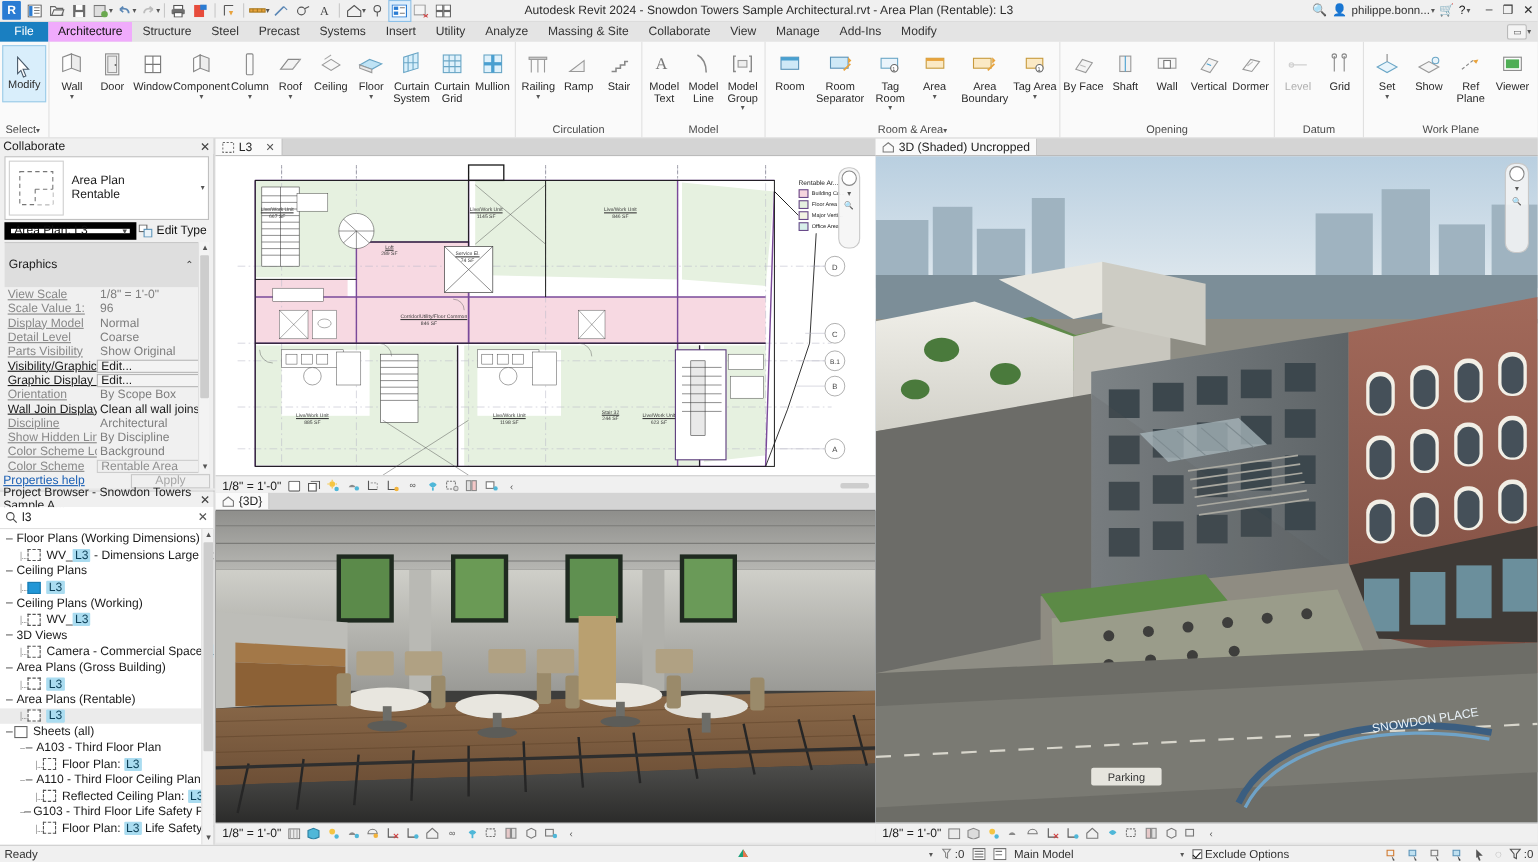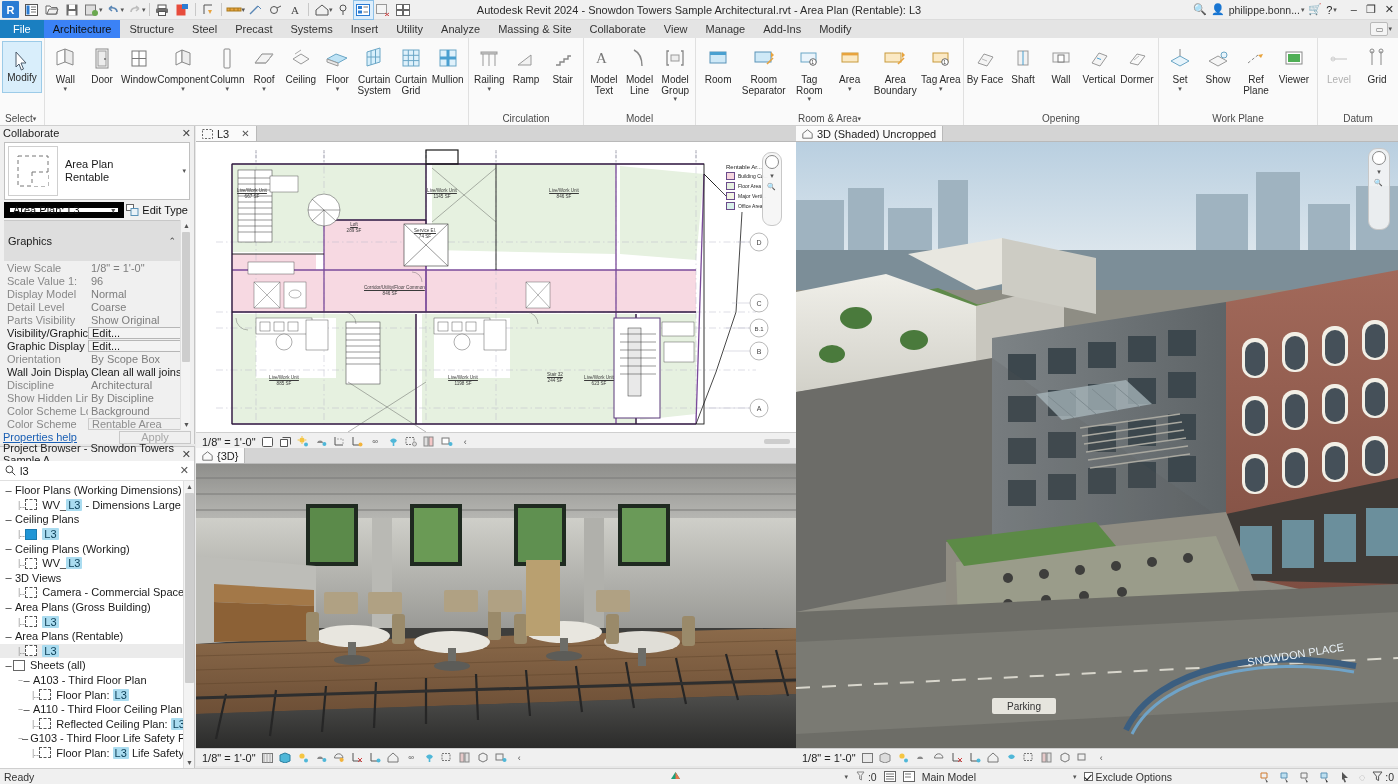--- a/index.html
+++ b/index.html
@@ -43,21 +43,21 @@
   
   .ribbon-tabs {
     position: absolute; left: 0; top: 20px; width: 1398px; height: 18px;
     background: #e4e4e4; display: flex; align-items: stretch; font-size: 11px;
   }
   .rtab {
     padding: 0 9px; display: flex; align-items: center; color: #333; cursor: default;
     white-space: nowrap;
   }
   .rtab.file { background: #1a7fc1; color: #fff; padding: 0 13px; }
-  .rtab.active { background: #3b82f6; color: #111; }
+  .rtab.active { background: #f0abfc; color: #111; }
   .rtab-extra { margin-left: auto; display:flex; align-items:center; padding-right:6px; gap:3px;}
   .mini-icon { width:18px;height:14px;border:1px solid #b9b9b9;background:#f4f4f4;border-radius:2px;
                display:flex;align-items:center;justify-content:center;font-size:8px;color:#555;}
 
   
   .ribbon {
     position: absolute; left: 0; top: 38px; width: 1398px; height: 88px;
     background: #fafafa; border-bottom: 1px solid #cfcfcf;
     display: flex; align-items: stretch;
   }
@@ -115,21 +115,21 @@
   }
   .prop-combo .cv { margin-left: auto; font-size: 8px; color: #555; }
   .edit-type { display: flex; align-items: center; gap: 3px; font-size: 11px; color: #111; padding-right:2px;}
   .prop-table { flex: 1; background: #f0f0f0; overflow: hidden; position: relative; margin: 0 4px; }
   .prop-section {
     background: #dedede; font-size: 11px; padding: 14px 4px; display: flex; align-items: center;
     border-top: 1px solid #c8c8c8;
   }
   .prop-section .chev { margin-left: auto; font-size: 9px; color: #444; }
   .prow { display: flex; font-size: 11px; height: 13px; align-items: center; }
-  .pk { width: 84px; padding-left: 3px; color: #888; white-space: nowrap; overflow: hidden; }
+  .pk { width: 84px; padding-left: 3px; color: #888; white-space: nowrap; overflow: hidden; text-decoration: underline; }
   .prow.on .pk { color: #1a1a1a; }
   .pv { flex: 1; color: #7d7d7d; padding-left: 3px; white-space: nowrap; overflow:hidden;}
   .prow.on .pv { color: #1a1a1a; }
   .pv.btn {
     background: #f3f3f3; border: 1px solid #b6b6b6; text-align: left; color: #1a1a1a;
     height: 12px; line-height: 10px; margin-right: 3px;
   }
   .pv.btn.dim { color: #8e8e8e; border-color: #cccccc; background:#efefef; }
   .props-foot { height: 14px; display: flex; align-items: center; padding: 0 3px; }
   .props-help { color: #1a5fb4; text-decoration: underline; font-size: 11px; }
@@ -714,63 +714,20 @@
                 <path d="M8 20l7-9 8 2-7 9z" fill="none" stroke="#999"></path>
                 <path d="M12 17l5-4" stroke="#bbb"></path>
               </svg>
           </span>
           <span class="rbtn-label">Dormer</span>
         </div>
       </div>
       <div class="panel-title">Opening</div>
     </div>
 
-    <div class="panel" style="width:175px;">
-      <div class="panel-body">
-        <div class="rbtn narrow">
-          <span class="ico">
-            <svg width="30" height="30" viewBox="0 0 30 30">
-                <path d="M6 18l9-5 9 5-9 5z" fill="#e8f4fb" stroke="#6aa6c6"></path>
-                <path d="M15 13V6" stroke="#888"></path>
-              </svg>
-          </span>
-          <span class="rbtn-label">Set</span>
-          <span class="rbtn-caret">▾</span>
-        </div>
-        <div class="rbtn narrow">
-          <span class="ico">
-            <svg width="30" height="30" viewBox="0 0 30 30">
-                <path d="M6 18l9-5 9 5-9 5z" fill="#f5f5f5" stroke="#999"></path>
-                <circle cx="21" cy="12" r="3" fill="#e8f4fb" stroke="#6aa6c6"></circle>
-              </svg>
-          </span>
-          <span class="rbtn-label">Show</span>
-        </div>
-        <div class="rbtn narrow">
-          <span class="ico">
-            <svg width="30" height="30" viewBox="0 0 30 30">
-                <path d="M7 20l10-8" stroke="#888" stroke-dasharray="3 2"></path>
-                <path d="M17 12l5-1-2 4z" fill="#e8a33d"></path>
-              </svg>
-          </span>
-          <span class="rbtn-label">Ref Plane</span>
-        </div>
-        <div class="rbtn narrow">
-          <span class="ico">
-            <svg width="30" height="30" viewBox="0 0 30 30">
-                <rect x="7" y="9" width="16" height="12" fill="#fff" stroke="#888"></rect>
-                <rect x="9" y="11" width="12" height="8" fill="#4fae55"></rect>
-              </svg>
-          </span>
-          <span class="rbtn-label">Viewer</span>
-        </div>
-      </div>
-      <div class="panel-title">Work Plane</div>
-    </div>
-
     <div class="panel" style="width:82px;">
       <div class="panel-body">
         <div class="rbtn narrow disabled">
           <span class="ico">
             <svg width="30" height="30" viewBox="0 0 30 30">
                 <line x1="7" y1="16" x2="23" y2="16" stroke="#cfcfcf" stroke-width="1.3"></line>
                 <circle cx="9" cy="16" r="2" fill="none" stroke="#cfcfcf"></circle>
               </svg>
           </span>
           <span class="rbtn-label">Level</span>
@@ -781,20 +738,63 @@
                 <line x1="10" y1="8" x2="10" y2="22" stroke="#888"></line>
                 <line x1="19" y1="8" x2="19" y2="22" stroke="#888"></line>
                 <circle cx="10" cy="8" r="2" fill="none" stroke="#888"></circle>
                 <circle cx="19" cy="8" r="2" fill="none" stroke="#888"></circle>
               </svg>
           </span>
           <span class="rbtn-label">Grid</span>
         </div>
       </div>
       <div class="panel-title">Datum</div>
+    </div>
+
+    <div class="panel" style="width:175px;">
+      <div class="panel-body">
+        <div class="rbtn narrow">
+          <span class="ico">
+            <svg width="30" height="30" viewBox="0 0 30 30">
+                <path d="M6 18l9-5 9 5-9 5z" fill="#e8f4fb" stroke="#6aa6c6"></path>
+                <path d="M15 13V6" stroke="#888"></path>
+              </svg>
+          </span>
+          <span class="rbtn-label">Set</span>
+          <span class="rbtn-caret">▾</span>
+        </div>
+        <div class="rbtn narrow">
+          <span class="ico">
+            <svg width="30" height="30" viewBox="0 0 30 30">
+                <path d="M6 18l9-5 9 5-9 5z" fill="#f5f5f5" stroke="#999"></path>
+                <circle cx="21" cy="12" r="3" fill="#e8f4fb" stroke="#6aa6c6"></circle>
+              </svg>
+          </span>
+          <span class="rbtn-label">Show</span>
+        </div>
+        <div class="rbtn narrow">
+          <span class="ico">
+            <svg width="30" height="30" viewBox="0 0 30 30">
+                <path d="M7 20l10-8" stroke="#888" stroke-dasharray="3 2"></path>
+                <path d="M17 12l5-1-2 4z" fill="#e8a33d"></path>
+              </svg>
+          </span>
+          <span class="rbtn-label">Ref Plane</span>
+        </div>
+        <div class="rbtn narrow">
+          <span class="ico">
+            <svg width="30" height="30" viewBox="0 0 30 30">
+                <rect x="7" y="9" width="16" height="12" fill="#fff" stroke="#888"></rect>
+                <rect x="9" y="11" width="12" height="8" fill="#4fae55"></rect>
+              </svg>
+          </span>
+          <span class="rbtn-label">Viewer</span>
+        </div>
+      </div>
+      <div class="panel-title">Work Plane</div>
     </div>
   </div>
 
   <div class="props">
     <div class="palette-head">
       <span>Collaborate</span>
       <span class="x">✕</span>
     </div>
     <div class="prop-type">
       <div class="prop-thumb">

